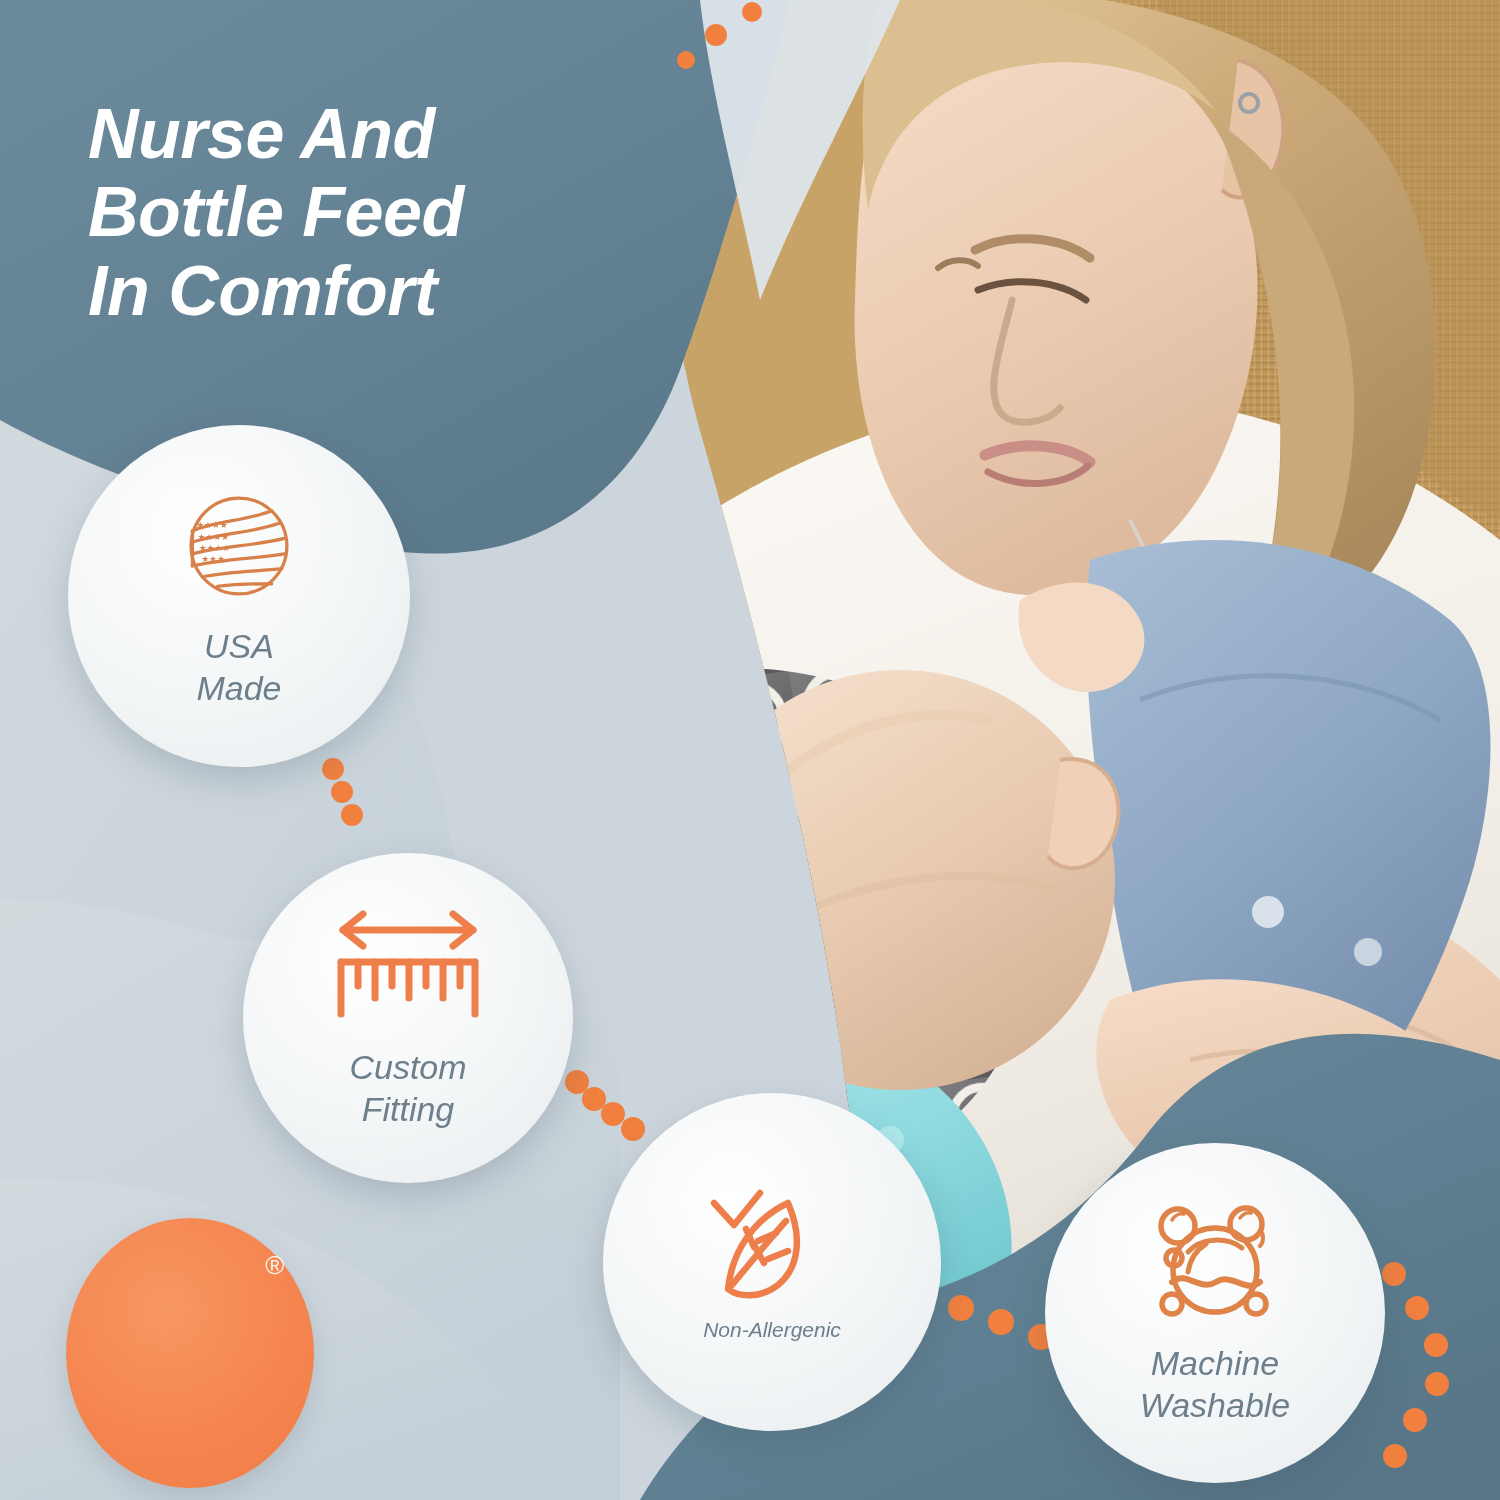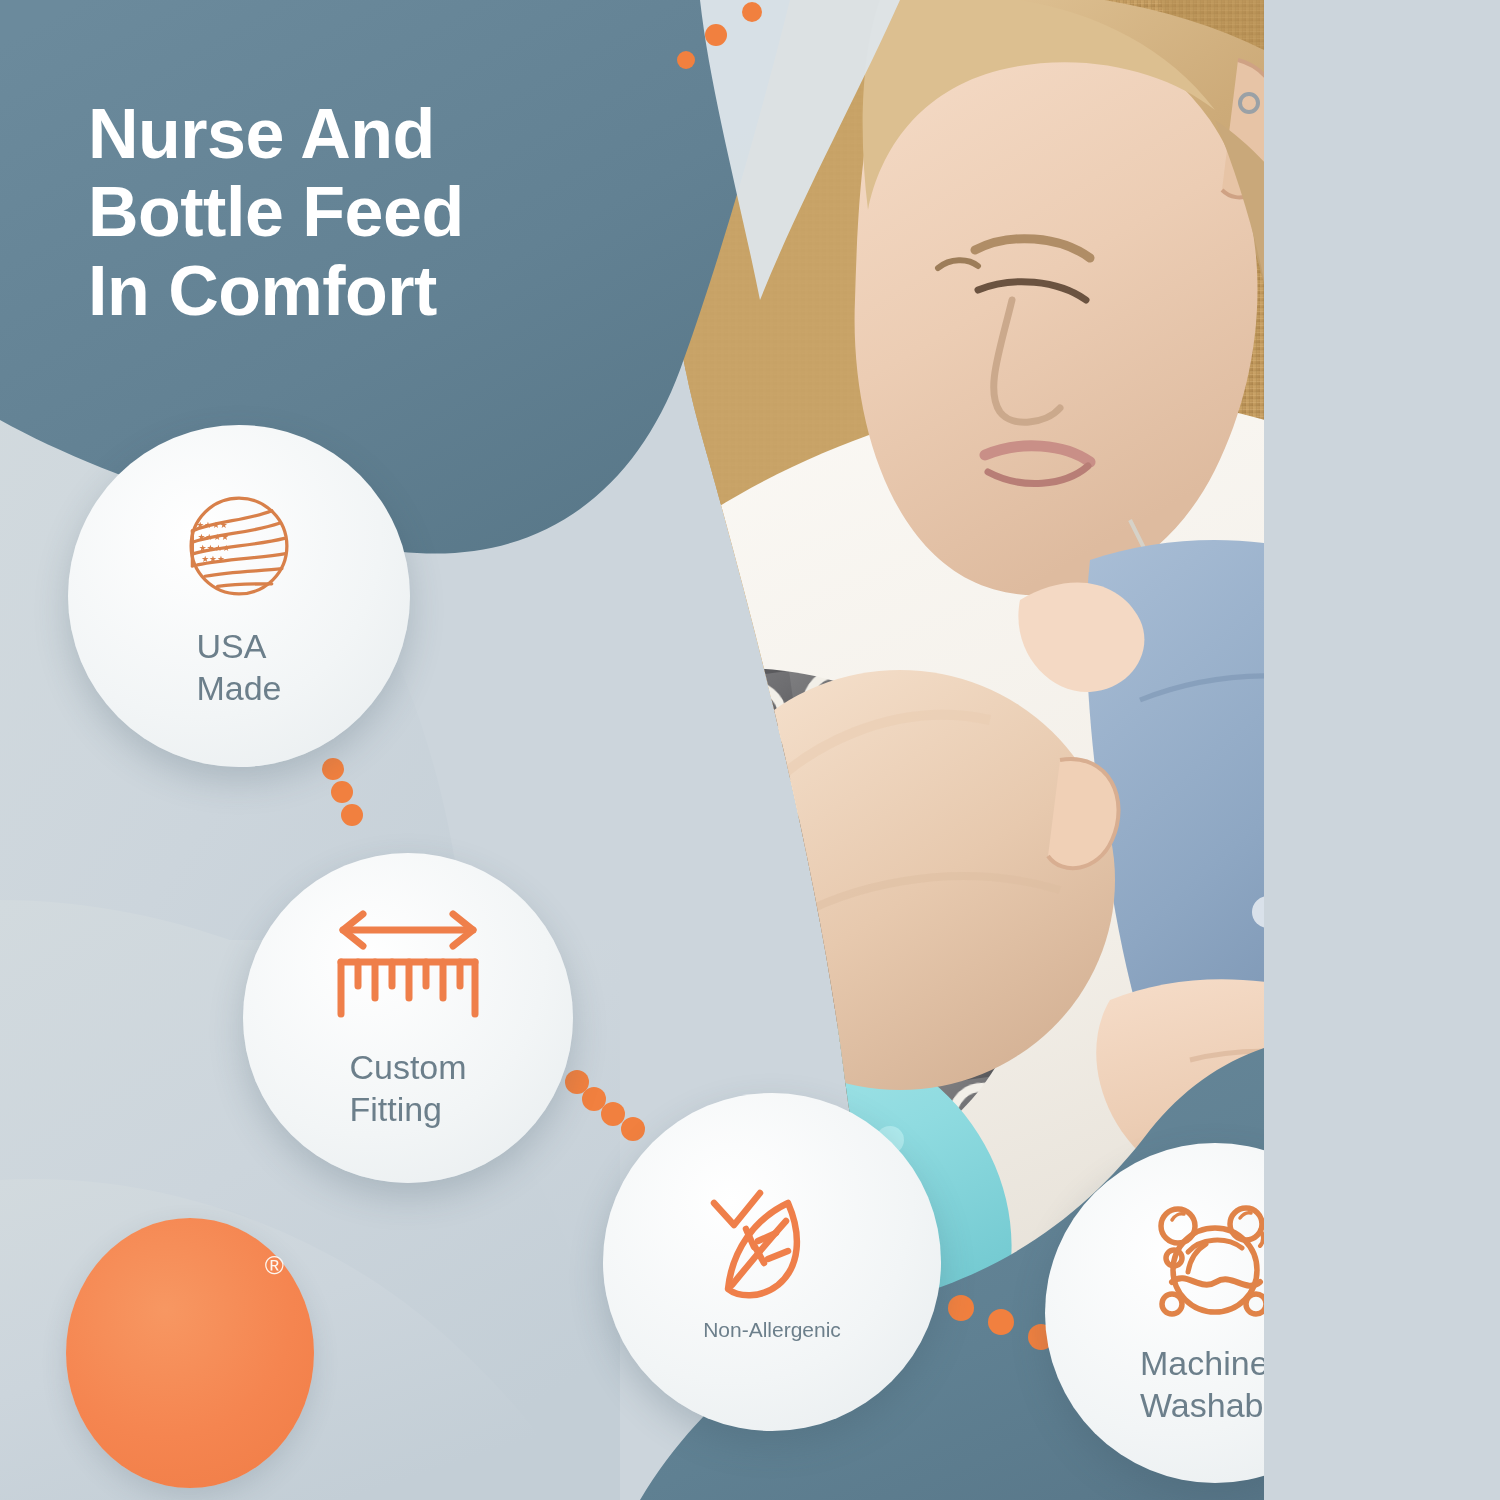--- a/index.html
+++ b/index.html
@@ -1,21 +1,21 @@
 <!DOCTYPE html>
 <html><head>
 <meta charset="utf-8">
 <style>
   html,body{margin:0;padding:0;}
   body{
     width:1500px;height:1500px;overflow:hidden;
     font-family:"Liberation Sans", sans-serif;
     background:#ccd5dc;
   }
-  #stage{position:relative;width:1264px;height:1500px;overflow:hidden;background:#ccd5dc;}
+  #stage{position:relative;width:1500px;height:1500px;overflow:hidden;background:#ccd5dc;font-style:italic;}
 
   
   .bg-layer{position:absolute;inset:0;}
   .bg-svg{position:absolute;top:0;left:0;width:1500px;height:1500px;}
 
   
   .photo{position:absolute;top:0;left:0;width:1500px;height:1500px;}
 
   
   .headline{
@@ -27,21 +27,21 @@
 
   
   .badge{
     position:absolute;border-radius:50%;
     background:radial-gradient(circle at 38% 32%, #ffffff 0%, #f2f5f6 58%, #e6ebed 100%);
     box-shadow:0 14px 34px rgba(60,80,95,0.22);
     display:flex;flex-direction:column;align-items:center;justify-content:center;
   }
   .badge .icon-wrap{display:flex;align-items:center;justify-content:center;}
   .badge .badge-label{
-    color:#6c7f8b;line-height:1.25;white-space:pre-line;
+    color:#6c7f8b;text-align:center;line-height:1.25;white-space:pre-line;
     font-weight:400;
   }
 
   #badge-usa{left:68px;top:425px;width:342px;height:342px;}
   #badge-usa .icon-wrap{margin-bottom:16px;}
   #badge-usa .badge-label{font-size:34px;}
 
   #badge-fitting{left:243px;top:853px;width:330px;height:330px;}
   #badge-fitting .icon-wrap{margin-bottom:22px;}
   #badge-fitting .badge-label{font-size:34px;}

